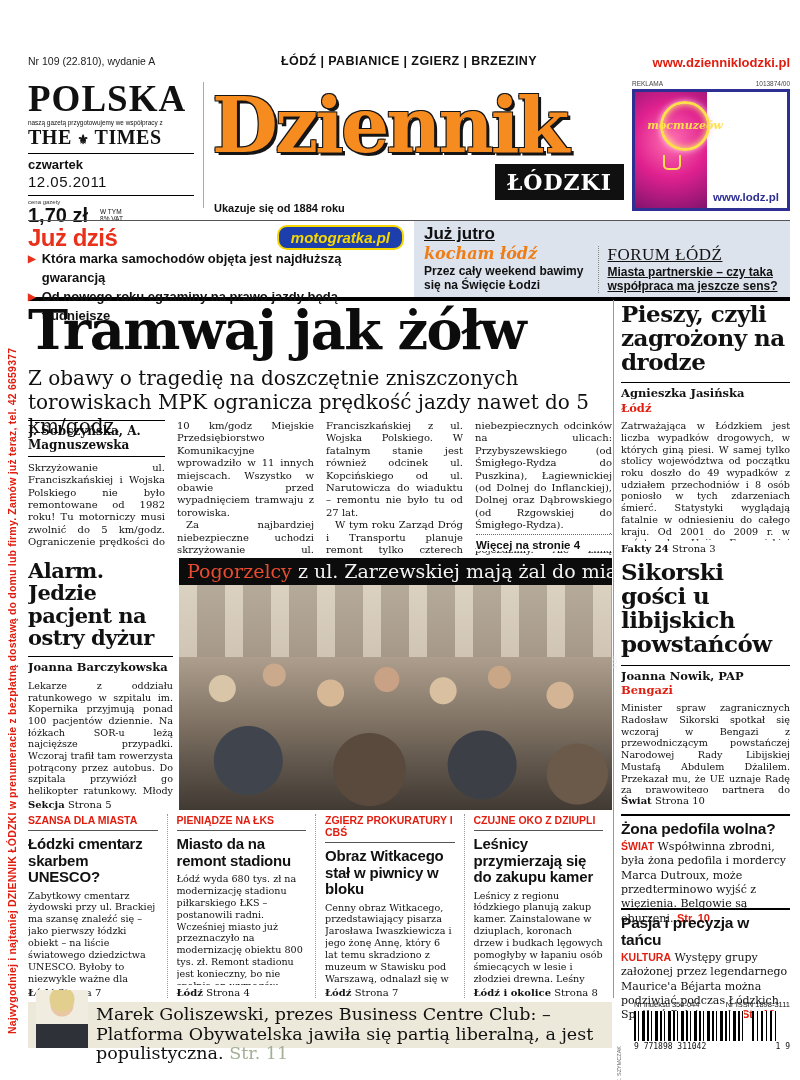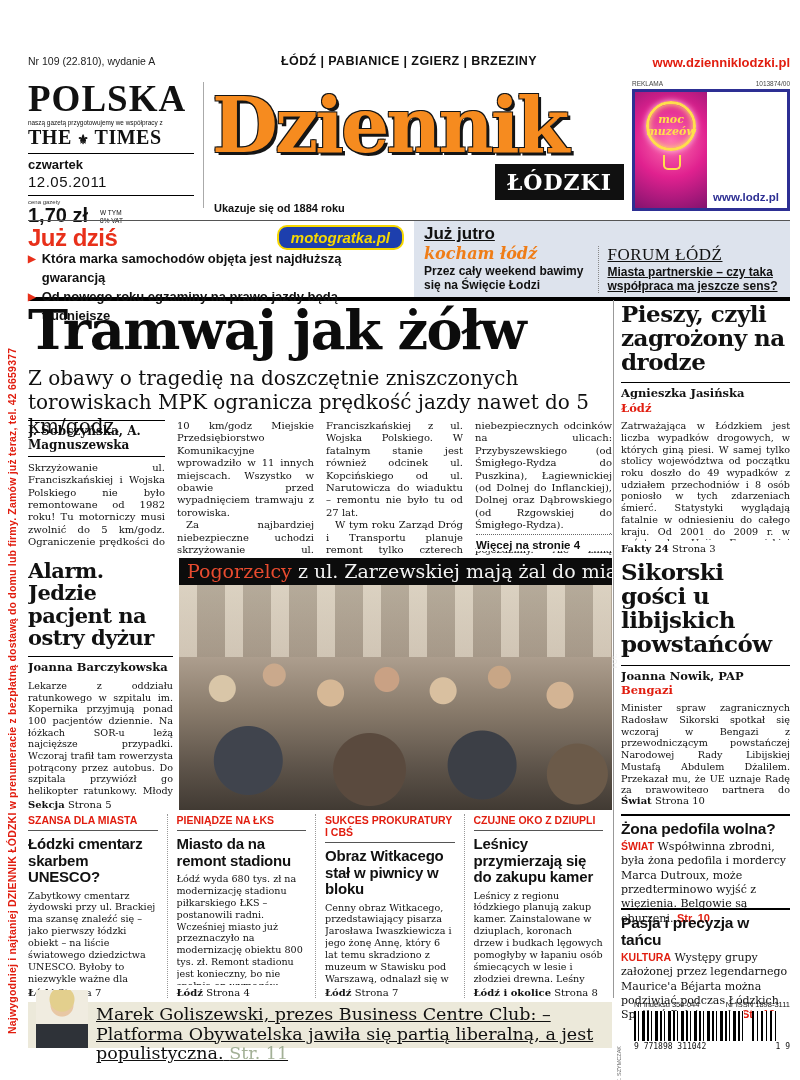--- a/index.html
+++ b/index.html
@@ -22,40 +22,40 @@
   
   .mast-left{position:absolute;left:28px;top:80px;width:166px;}
   .polska{font:bold 37px/1 "Liberation Serif",serif;letter-spacing:1px;margin:0;}
   .tagline{font-size:6.4px;margin-top:2px;}
   .times{font:bold 20px/1.1 "Liberation Serif",serif;letter-spacing:.5px;}
   .crest{font-size:13px;}
   .mrule{border-top:1px solid #000;margin:5px 0 3px;}
   .day{font:bold 13px "Liberation Sans",sans-serif;}
   .date{font-size:15px;letter-spacing:.5px;margin-top:1px;}
   .price-label{font-size:6px;color:#333;margin-top:2px;}
-  .price-row{display:flex;align-items:center;gap:12px;}
+  .price-row{display:flex;align-items:flex-start;gap:12px;}
   .price{font:bold 20px/1 "Liberation Sans",sans-serif;}
   .price-note{font-size:6.5px;line-height:1.15;padding-top:3px;}
   .mast-div{position:absolute;left:203px;top:82px;height:126px;border-left:1px solid #aaa;}
 
   .mast-center{position:absolute;left:212px;top:88px;width:408px;height:126px;}
   .dz{font:bold 76px/1 "DejaVu Serif",serif;color:#f68b1f;letter-spacing:-3px;
       text-shadow:3px 3px 0 #151515,-1px -1px 0 #151515,1px -1px 0 #151515,-1px 1px 0 #151515;}
   .lodzki{position:absolute;right:-4px;top:76px;background:#101010;color:#fff;
           font:bold 22px "DejaVu Serif",serif;padding:5px 12px;letter-spacing:1px;}
   .since{position:absolute;left:2px;bottom:0;font:bold 11px "Liberation Sans",sans-serif;}
 
   .mast-ad{position:absolute;left:632px;top:80px;width:158px;}
   .ad-meta{display:flex;justify-content:space-between;font-size:6.5px;color:#444;margin-bottom:2px;}
   .ad-box{border:3px solid #2d2f93;height:116px;display:flex;background:#fff;}
   .ad-bulb{width:72px;position:relative;
            background:radial-gradient(circle at 50% 42%,#ff71b1 0%,#e0218f 48%,#83136e 100%);}
-  .bulb{position:absolute;left:11px;top:9px;width:44px;height:44px;border:3px solid #ffdf4d;
+  .bulb{position:absolute;left:25px;top:9px;width:44px;height:44px;border:3px solid #ffdf4d;
         border-radius:50%;box-shadow:0 0 7px #fff176 inset,0 0 6px #ffd0e6;
-        display:flex;flex-direction:column;align-items:center;justify-content:center;}
+        display:flex;flex-direction:row;align-items:center;justify-content:center;}
   .bulb span{color:#ffe14a;font:italic bold 11px/1.05 "DejaVu Serif",serif;}
   .bulb-base{position:absolute;left:28px;top:63px;width:14px;height:13px;border:2px solid #ffdf4d;
              border-top:none;border-radius:0 0 5px 5px;}
   .ad-text{flex:1;padding:6px 6px 5px;display:flex;flex-direction:column;}
   .ad-line{color:#2d2f93;font:bold 11.5px/1.3 "Liberation Sans",sans-serif;}
   .ad-url{margin-top:auto;color:#2d2f93;font:bold 11.5px "Liberation Sans",sans-serif;text-decoration:none;}
 
   
   .strip{position:absolute;left:28px;top:220px;width:762px;height:81px;border-top:1px solid #555;
          border-bottom:4px solid #000;display:flex;box-sizing:border-box;}
@@ -145,21 +145,21 @@
   .boxes{position:absolute;left:28px;top:814px;width:584px;height:184px;display:flex;}
   .box{flex:1;display:flex;flex-direction:column;overflow:hidden;padding-right:9px;box-sizing:border-box;}
   .box + .box{border-left:1px dotted #999;padding-left:9px;}
   .kicker{color:#e11d0f;font:bold 10.5px "Liberation Sans",sans-serif;}
   .krule{border:0;border-top:1px solid #555;margin:4px 0 5px;width:100%;}
   .box h3{font:bold 15px/1.1 "Liberation Sans",sans-serif;margin:0 0 4px;letter-spacing:-.2px;}
   .box p{font:9.6px/1.24 "DejaVu Serif",serif;margin:0;flex:1;overflow:hidden;}
   .box-foot{font:10px "DejaVu Serif",serif;background:#fff;padding-top:2px;}
 
   
-  .banner{position:absolute;left:28px;top:1002px;width:584px;height:46px;background:#ece9da;text-decoration:underline;}
+  .banner{position:absolute;left:28px;top:1002px;width:584px;height:46px;background:#ece9da;}
   .banner-photo{position:absolute;left:8px;bottom:0;width:52px;height:58px;
     background:
       radial-gradient(circle at 50% 16%, #e3cf8d 0 12px, rgba(0,0,0,0) 13px),
       radial-gradient(circle at 50% 26%, #e8c7a4 0 11px, rgba(0,0,0,0) 12px),
       linear-gradient(180deg,#f0ece0 0 58%,#2e3238 58% 100%);}
   .banner-text{margin-left:68px;padding:3px 4px 0 0;font:17.5px/1.12 "DejaVu Serif",serif;color:#101010;}
   .banner-page{color:#a3b096;}
   .banner-credit{position:absolute;right:-10px;bottom:2px;transform:rotate(-90deg);
                  transform-origin:right bottom;font:5.5px "Liberation Sans",sans-serif;color:#666;}
 
@@ -354,21 +354,21 @@
       <span class="kicker">PIENIĄDZE NA ŁKS</span>
       <hr class="krule">
       <h3>Miasto da na remont stadionu</h3>
       <p>Łódź wyda 680 tys. zł na modernizację stadionu piłkarskiego ŁKS – postanowili radni. Wcześniej miasto już przeznaczyło na modernizację obiektu 800 tys. zł. Remont stadionu jest konieczny, bo nie spełnia on wymogów stawianych przez PZPN i w następnym sezonie piłkarze ŁKS nie mieliby gdzie rozgrywać meczów ligowych. Obiekt przy al. Unii należy do miasta.</p>
       <div class="box-foot">
         <b>Łódź</b>
         <span>Strona 4</span>
       </div>
     </div>
     <div class="box">
-      <span class="kicker">SUKCES PROKURATURY I CBŚ</span>
+      <span class="kicker">ZGIERZ PROKURATURY I CBŚ</span>
       <hr class="krule">
       <h3>Obraz Witkacego stał w piwnicy w bloku</h3>
       <p>Cenny obraz Witkacego, przedstawiający pisarza Jarosława Iwaszkiewicza i jego żonę Annę, który 6 lat temu skradziono z muzeum w Stawisku pod Warszawą, odnalazł się w blokowej piwnicy przy ul. Tatrzańskiej. Odzyskanie obrazu to sukces prokuratury i policjantów CBŚ, którzy od roku prowadzili śledztwo w sprawie zorganizowanej grupy przestępczej.</p>
       <div class="box-foot">
         <b>Łódź</b>
         <span>Strona 7</span>
       </div>
     </div>
     <div class="box">
       <span class="kicker">CZUJNE OKO Z DZIUPLI</span>

